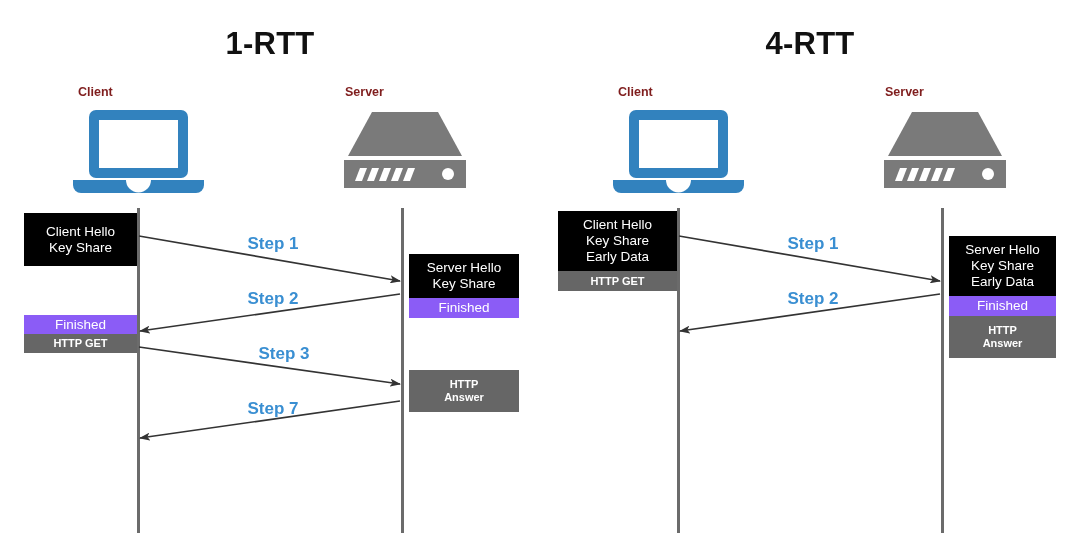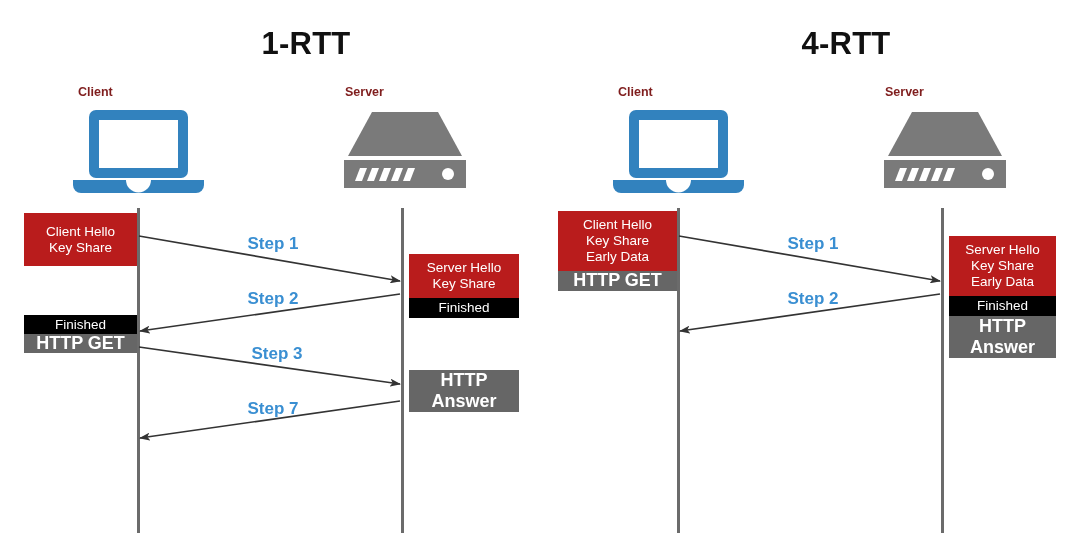--- a/index.html
+++ b/index.html
@@ -27,21 +27,20 @@
   
   .panel-title {
     position: absolute;
     text-align: center;
     font-size: 31px;
     font-weight: bold;
     letter-spacing: 0.2px;
     color: #111111;
     line-height: 1;
     white-space: nowrap;
-    padding-left: 36px;
   }
   #title-1rtt { left: 0px;   top: 28px; width: 540px; }
   #title-0rtt { left: 540px; top: 28px; width: 540px; }
 
   
   .actor-label {
     position: absolute;
     font-size: 12.5px;
     font-weight: bold;
     color: #7f1d1d;
@@ -73,23 +72,23 @@
     text-align: center;
     color: #ffffff;
     line-height: 1.18;
     display: flex;
     flex-direction: column;
     align-items: center;
     justify-content: center;
     padding: 3px 4px;
   }
   .msg-band .line { display: block; white-space: nowrap; }
-  .band-blue-dark  { background: #b91c1c; font-size: 13.5px; font-weight: normal; }
-  .band-blue-light { background: #000000; font-size: 13.5px; font-weight: normal; }
-  .band-gray       { background: #666666; font-size: 18px; font-weight: bold; }
+  .band-blue-dark  { background: #000000; font-size: 13.5px; font-weight: normal; }
+  .band-blue-light { background: #8b5cf6; font-size: 13.5px; font-weight: normal; }
+  .band-gray       { background: #666666; font-size: 11px; font-weight: bold; }
 
   
   .arrow-layer {
     position: absolute;
     left: 0; top: 0;
     width: 1080px; height: 557px;
     pointer-events: none;
   }
   .step-label {
     position: absolute;
@@ -237,19 +236,19 @@
       <line x1="139" y1="347" x2="400" y2="384"></line>
       <line x1="400" y1="401" x2="140" y2="438"></line>
 
       <line x1="679" y1="236" x2="940" y2="281"></line>
       <line x1="940" y1="294" x2="680" y2="331"></line>
     </g>
   </svg>
 
   <div class="step-label" style="left:228px; top:235px; width:90px;">Step 1</div>
   <div class="step-label" style="left:228px; top:290px; width:90px;">Step 2</div>
-  <div class="step-label" style="left:232px; top:345px; width:90px;">Step 3</div>
+  <div class="step-label" style="left:239px; top:345px; width:90px;">Step 3</div>
   <div class="step-label" style="left:228px; top:400px; width:90px;">Step 7</div>
 
   <div class="step-label" style="left:768px; top:235px; width:90px;">Step 1</div>
   <div class="step-label" style="left:768px; top:290px; width:90px;">Step 2</div>
 
 </div>
 
 </body></html>

